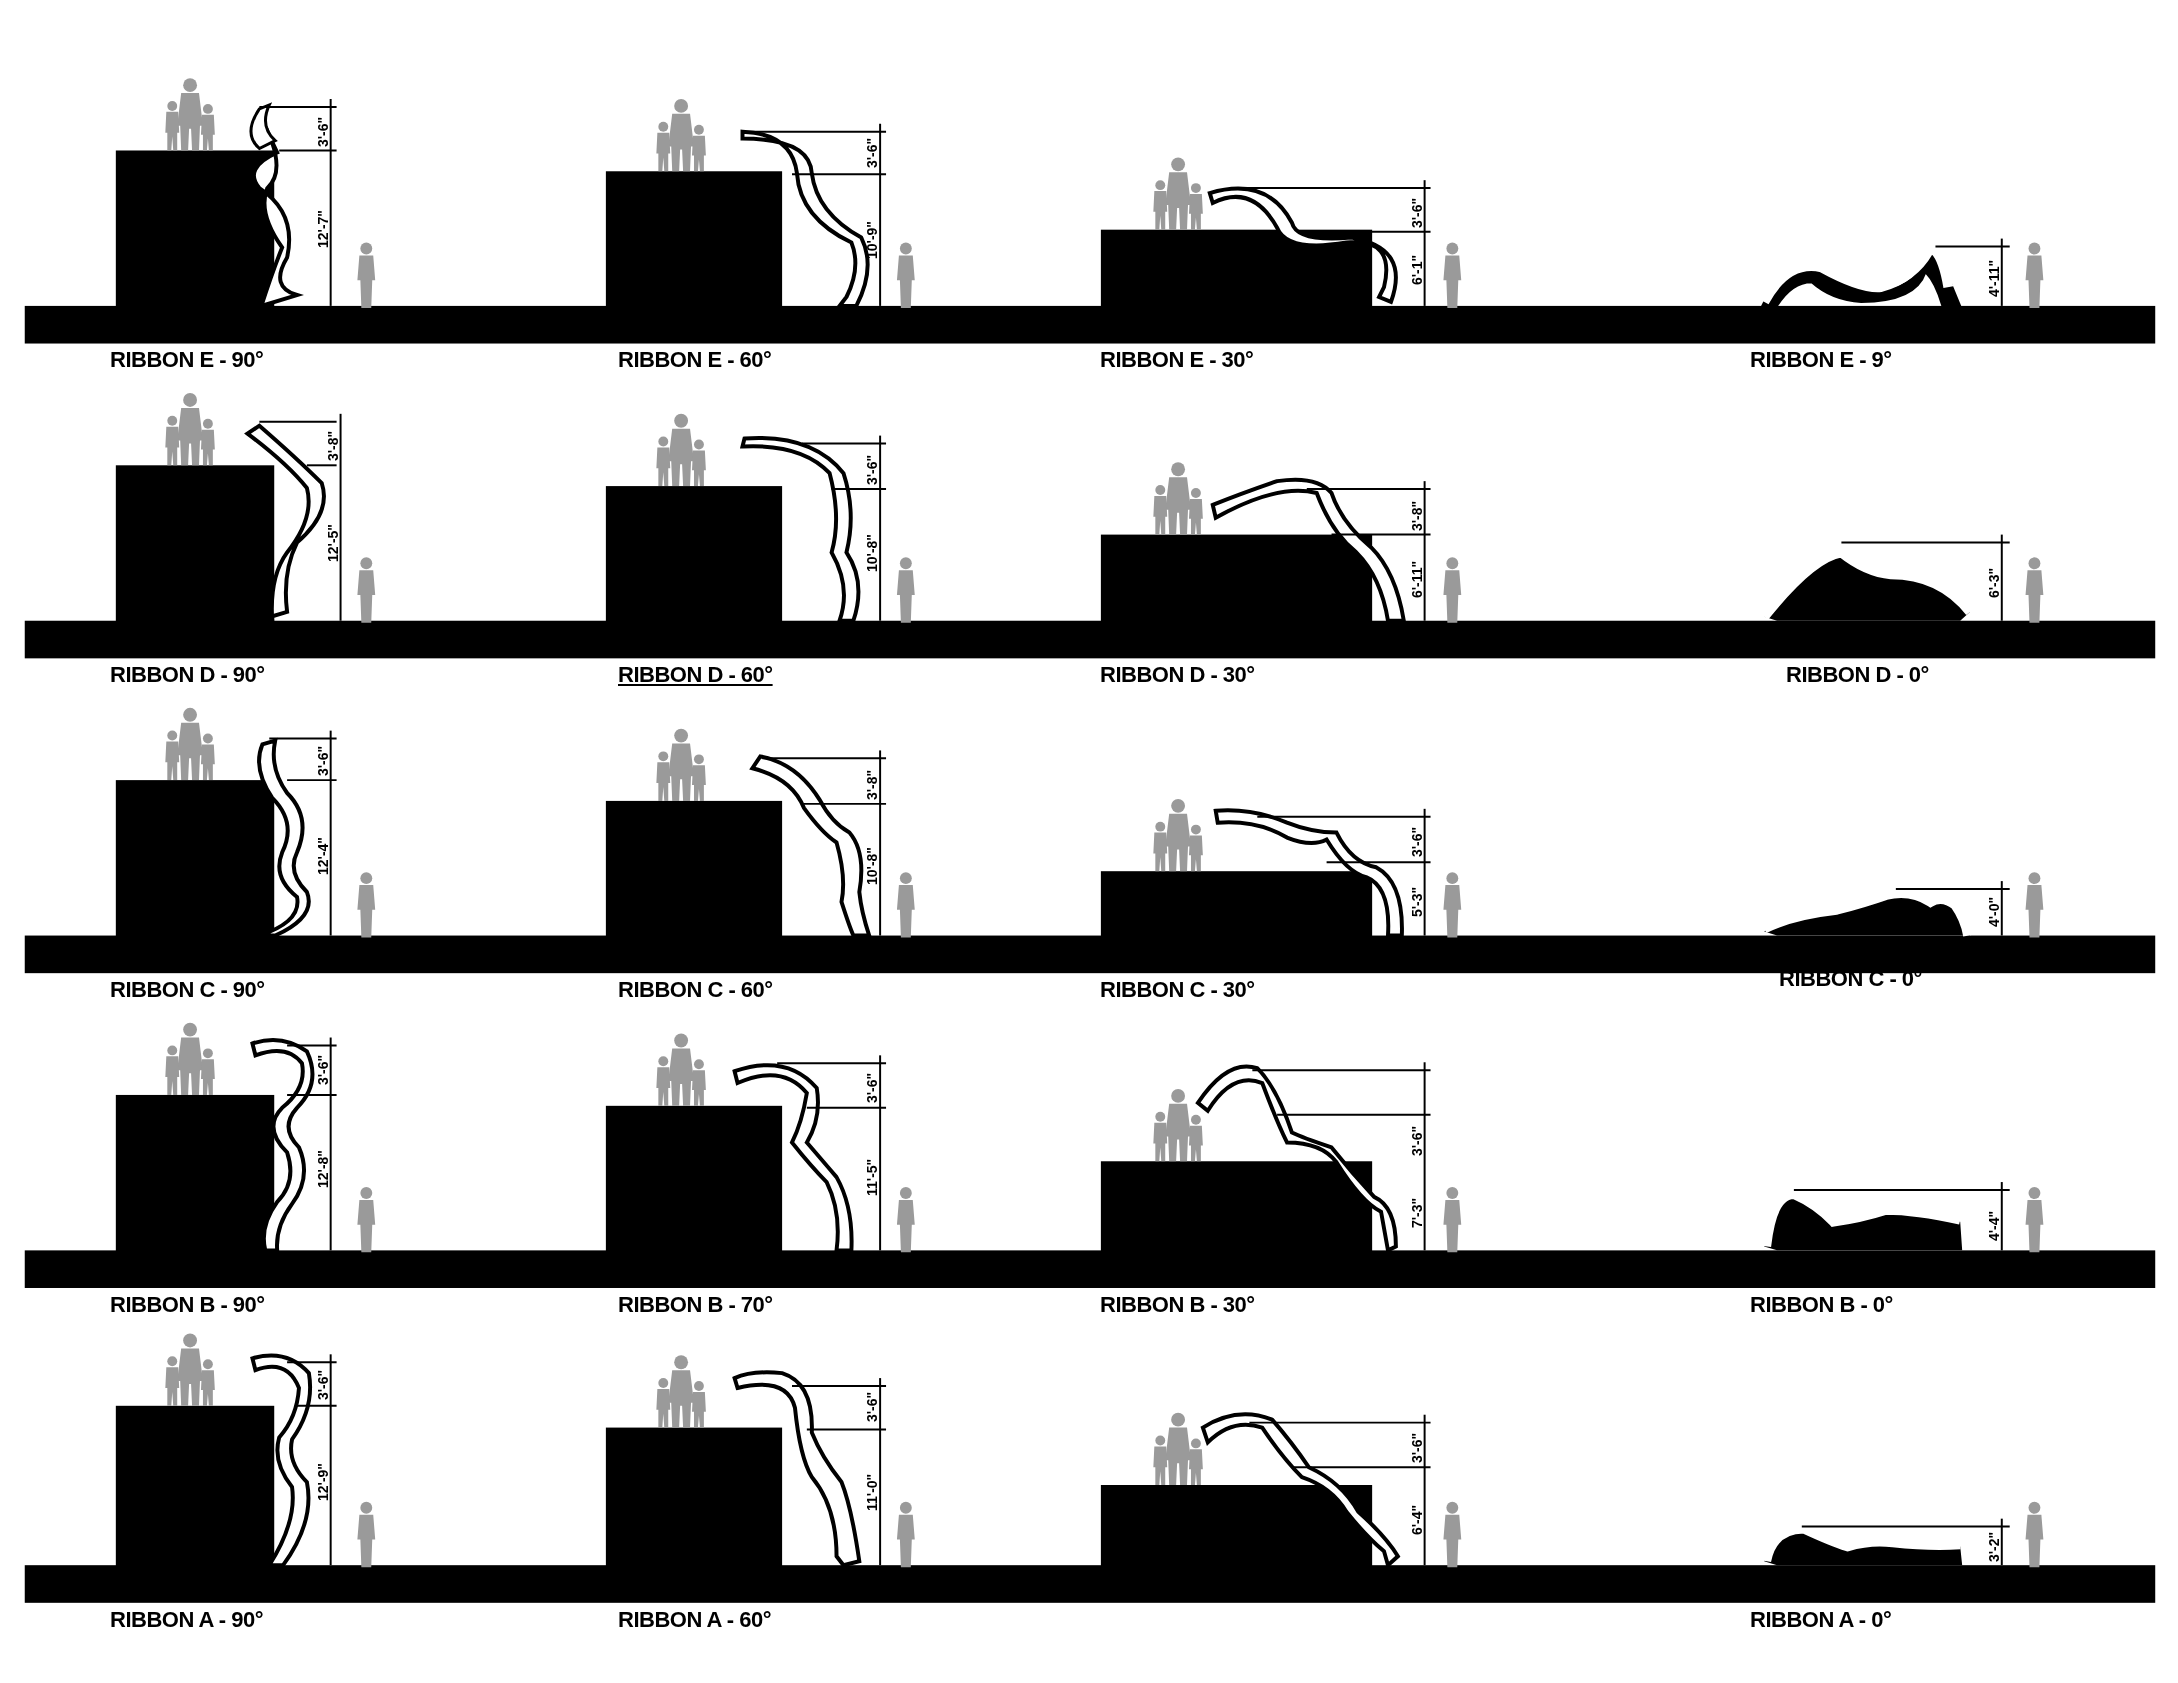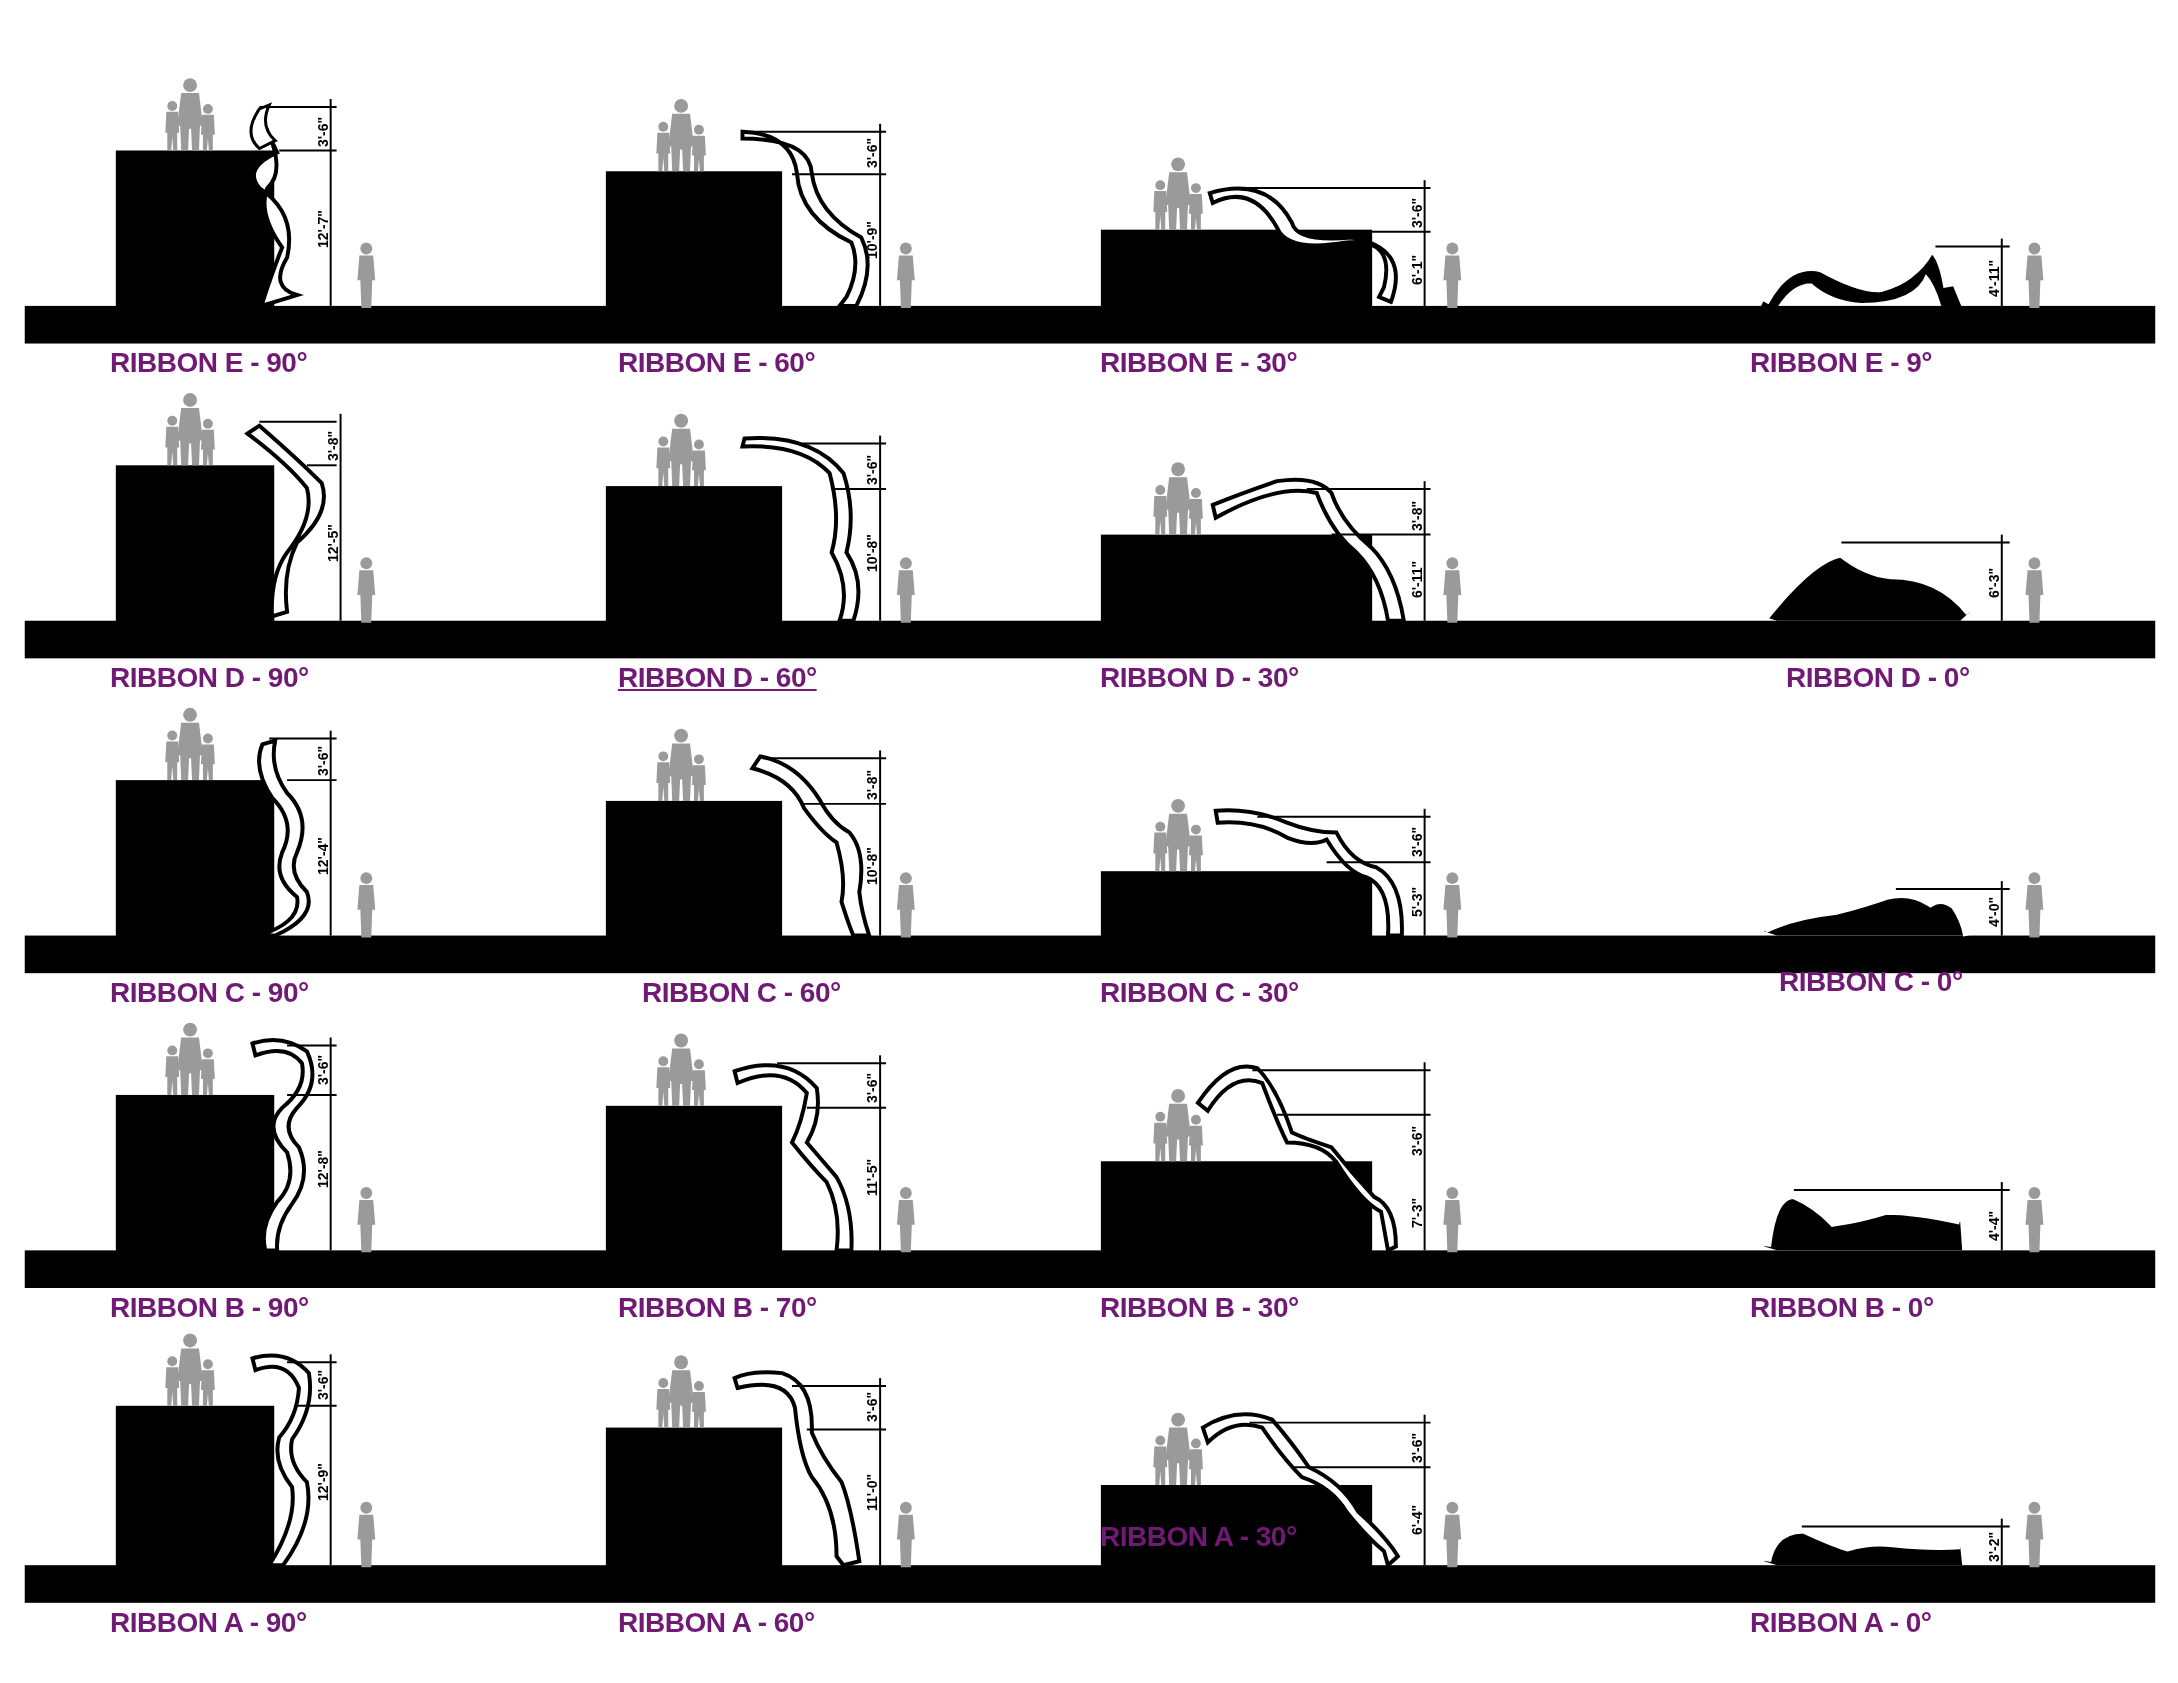--- a/index.html
+++ b/index.html
@@ -1,18 +1,18 @@
 <!DOCTYPE html>
 <html><head>
 <meta charset="utf-8">
 <style>
   html, body { margin:0; padding:0; background:#ffffff; }
   body { width:2178px; height:1683px; position:relative; overflow:hidden; font-family:"Liberation Sans", sans-serif; }
   svg.stage { position:absolute; left:0; top:0; width:2178px; height:1683px; }
-  .label { position:absolute; font-family:"Liberation Sans", sans-serif; font-weight:bold; font-size:28px; color:#701a75; letter-spacing:-0.5px; white-space:nowrap;text-align:right; }
+  .label { position:absolute; font-family:"Liberation Sans", sans-serif; font-weight:bold; font-size:22px; color:#000000; letter-spacing:-0.5px; white-space:nowrap;text-align:right; }
   .dim { position:absolute; font-family:"Liberation Sans", sans-serif; font-weight:bold; font-size:14px; color:#000; transform-origin:left top; transform:rotate(-90deg); white-space:nowrap; }
 </style>
 </head>
 <body>
 
 <svg class="stage" viewBox="0 0 2200 1700" xmlns="http://www.w3.org/2000/svg">
   <defs>
 
     <g id="family">
       <circle cx="0" cy="-66" r="7" fill="#9a9a9a"></circle>
@@ -189,21 +189,21 @@
 <div class="label" style="left:618px;top:347px;">RIBBON E - 60°</div>
 <div class="label" style="left:1100px;top:347px;">RIBBON E - 30°</div>
 <div class="label" style="left:1750px;top:347px;">RIBBON E - 9°</div>
 
 <div class="label" style="left:110px;top:662px;">RIBBON D - 90°</div>
 <div class="label" style="left:618px;top:662px;text-decoration:underline;">RIBBON D  - 60°</div>
 <div class="label" style="left:1100px;top:662px;">RIBBON D - 30°</div>
 <div class="label" style="left:1750px;top:662px;margin-left:36px;">RIBBON D - 0°</div>
 
 <div class="label" style="left:110px;top:977px;">RIBBON C - 90°</div>
-<div class="label" style="left:618px;top:977px;margin-left:24px;">RIBBON C - 60°</div>
+<div class="label" style="left:618px;top:977px;">RIBBON C - 60°</div>
 <div class="label" style="left:1100px;top:977px;">RIBBON C - 30°</div>
 <div class="label" style="left:1750px;top:966px;margin-left:29px;">RIBBON C - 0°</div>
 
 <div class="label" style="left:110px;top:1292px;">RIBBON B - 90°</div>
 <div class="label" style="left:618px;top:1292px;">RIBBON B - 70°</div>
 <div class="label" style="left:1100px;top:1292px;">RIBBON B - 30°</div>
 <div class="label" style="left:1750px;top:1292px;">RIBBON B - 0°</div>
 
 <div class="label" style="left:110px;top:1607px;">RIBBON A - 90°</div>
 <div class="label" style="left:618px;top:1607px;">RIBBON A - 60°</div>

